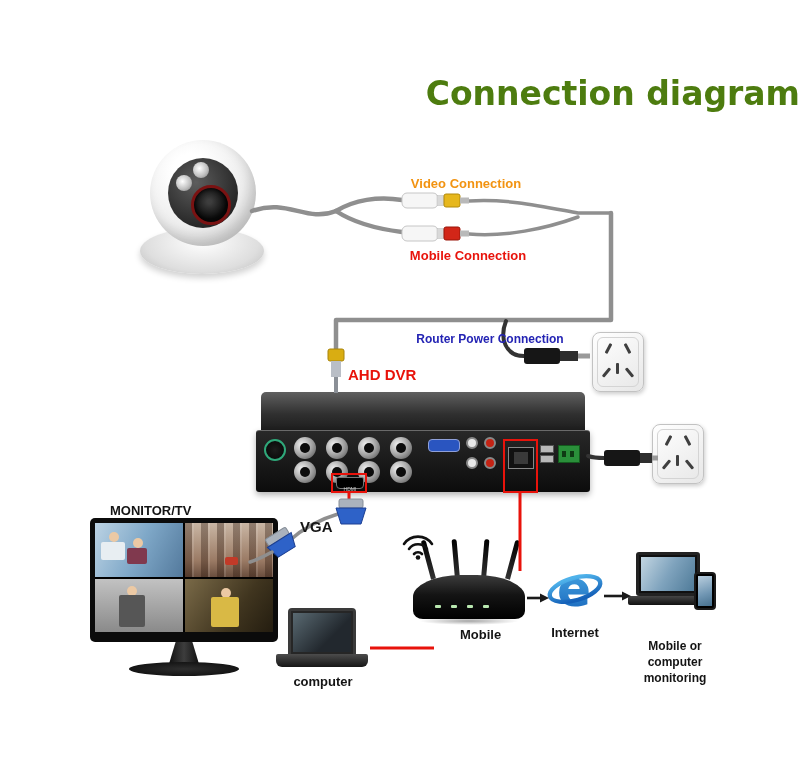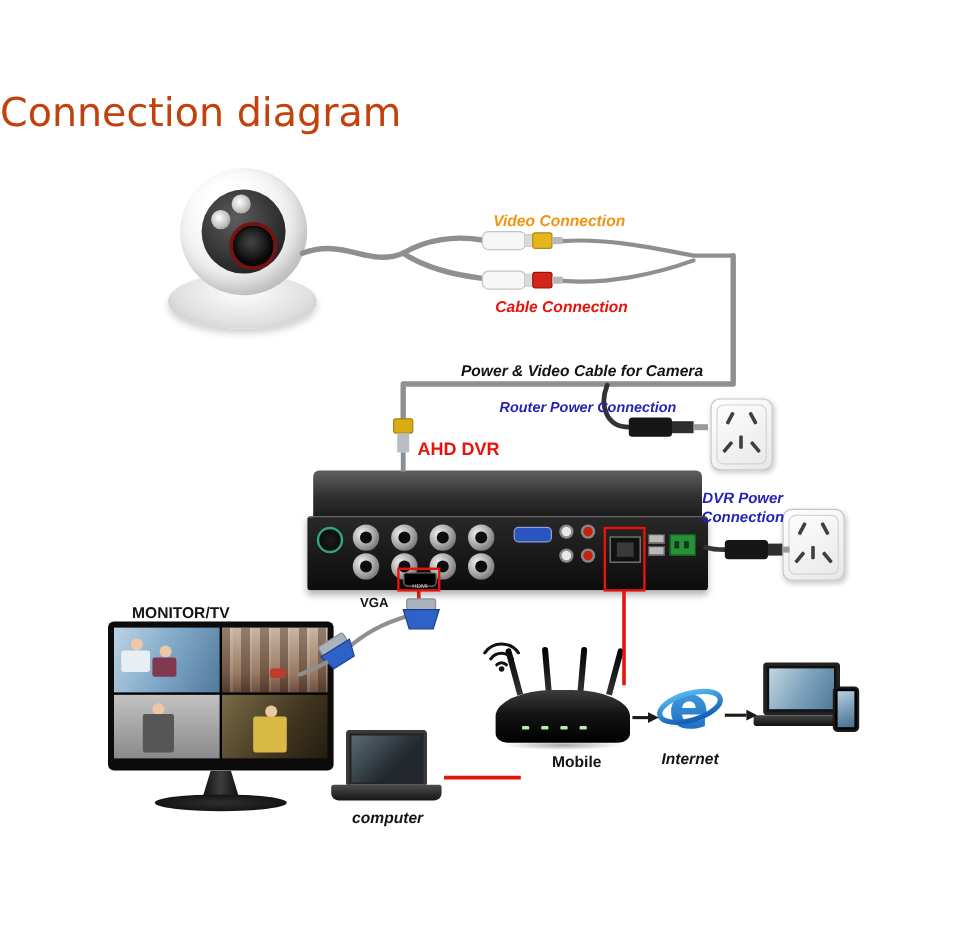--- a/index.html
+++ b/index.html
@@ -1,26 +1,26 @@
 <!DOCTYPE html>
 <html style="--red: #e8130b; --orange: #f29311; --blue: #2424b4; --ink: #141414;"><head>
 <meta charset="utf-8">
 <style>
   html,body { margin:0; padding:0; background:#ffffff; }
   .canvas { position:relative; width:800px; height:774px; background:#fff; overflow:hidden;
             font-family:"Liberation Sans", sans-serif; }
 
   
   .lbl { position:absolute; z-index:6; font-weight:bold; color:#141414; line-height:1.25; }
-  .center { text-align:center;font-style:italic; }
+  .center { text-align:center; }
   .red    { color:var(--red,#e8130b); }
   .orange { color:var(--orange,#f29311); }
   .blue   { color:var(--blue,#2424b4); }
-  .title  { position:absolute; left:0; top:74px; width:100%; text-align:left; z-index:6;
-            font-family:"DejaVu Sans", sans-serif; font-weight:normal; font-size:33px; color:#c2410c; }
+  .title  { position:absolute; left:0; top:74px; width:100%; text-align:right; z-index:6;
+            font-family:"DejaVu Sans", sans-serif; font-weight:bold; font-size:33px; color:#4d7c0f; }
 
   
   i,u { display:block; position:absolute; font-style:normal; text-decoration:none; }
 
   
   .camera { position:absolute; left:138px; top:136px; width:132px; height:142px; }
   .cam-base { left:2px; top:92px; width:124px; height:46px; border-radius:50%; position:absolute;
               background:radial-gradient(ellipse at 50% 30%, #ffffff, #dedede 65%, #b9b9b9);
               box-shadow:0 4px 6px rgba(0,0,0,.18); }
   .cam-dome { left:12px; top:4px; width:106px; height:106px; border-radius:50%; position:absolute;
@@ -338,24 +338,23 @@
 
     <g class="wifi" transform="translate(396,522)">
       <path d="M8 22 A 17 17 0 0 1 36 22"></path>
       <path d="M13 27 A 11 11 0 0 1 31 27"></path>
       <path d="M18 32 A 5.5 5.5 0 0 1 26 32"></path>
       <circle cx="22" cy="35.5" r="2.3" fill="#111" stroke="none"></circle>
     </g>
   </svg>
 
   <div class="lbl orange center" style="left:396px;top:176px;width:140px;font-size:13px">Video Connection</div>
-  <div class="lbl red center" style="left:398px;top:248px;width:140px;font-size:13px">Cable Connection</div>
-  <div class="lbl center" style="left:340px;top:301px;width:290px;font-size:13px">Power &amp; Video Cable for Camera</div>
+  <div class="lbl red center" style="left:398px;top:248px;width:140px;font-size:13px">Mobile Connection</div>
   <div class="lbl blue center" style="left:410px;top:332px;width:160px;font-size:12px">Router Power Connection</div>
   <div class="lbl red" style="left:348px;top:366px;font-size:15px">AHD DVR</div>
-  <div class="lbl blue center" style="left:574px;top:408px;width:90px;font-size:12.5px">DVR Power Connection</div>
   <div class="lbl" style="left:110px;top:503px;font-size:13px">MONITOR/TV</div>
-  <div class="lbl" style="left:300px;top:497px;font-size:11px">VGA</div>
+  <div class="lbl" style="left:300px;top:518px;font-size:15px">VGA</div>
   <div class="lbl center" style="left:278px;top:674px;width:90px;font-size:13px;font-weight:600">computer</div>
   <div class="lbl" style="left:460px;top:627px;font-size:13px;font-weight:600">Mobile</div>
   <div class="lbl center" style="left:540px;top:625px;width:70px;font-size:13px">Internet</div>
+  <div class="lbl center" style="left:637px;top:638px;width:76px;font-size:12px;line-height:1.35">Mobile or computer monitoring</div>
 
 </div>
 
 </body></html>

